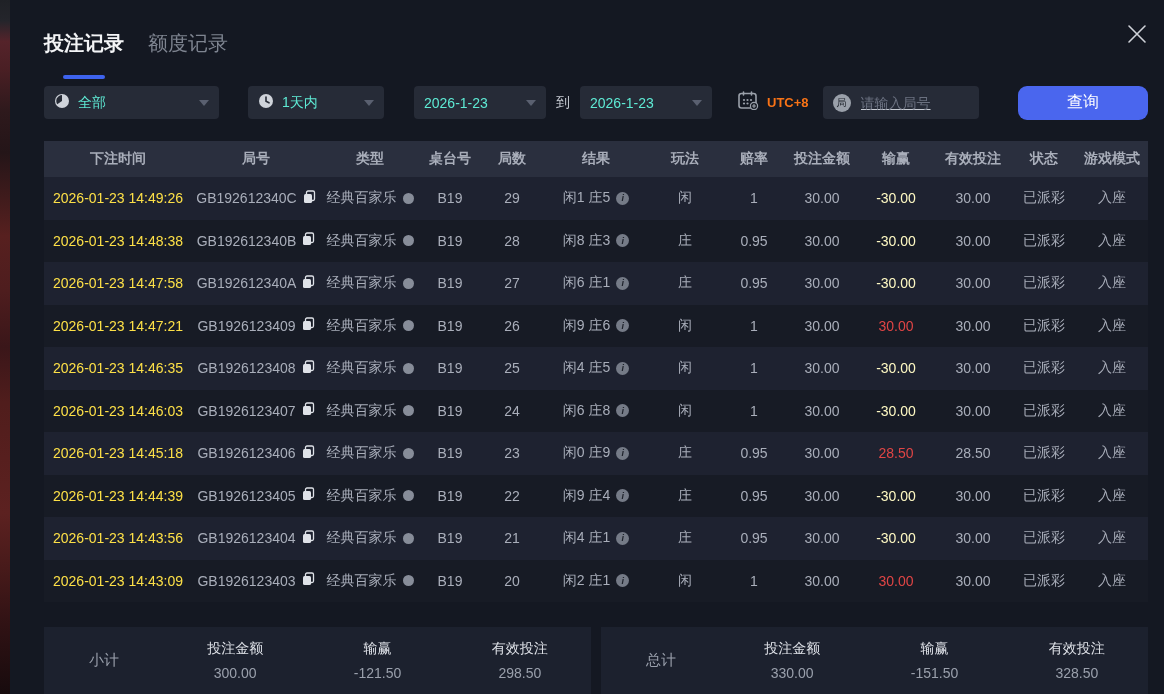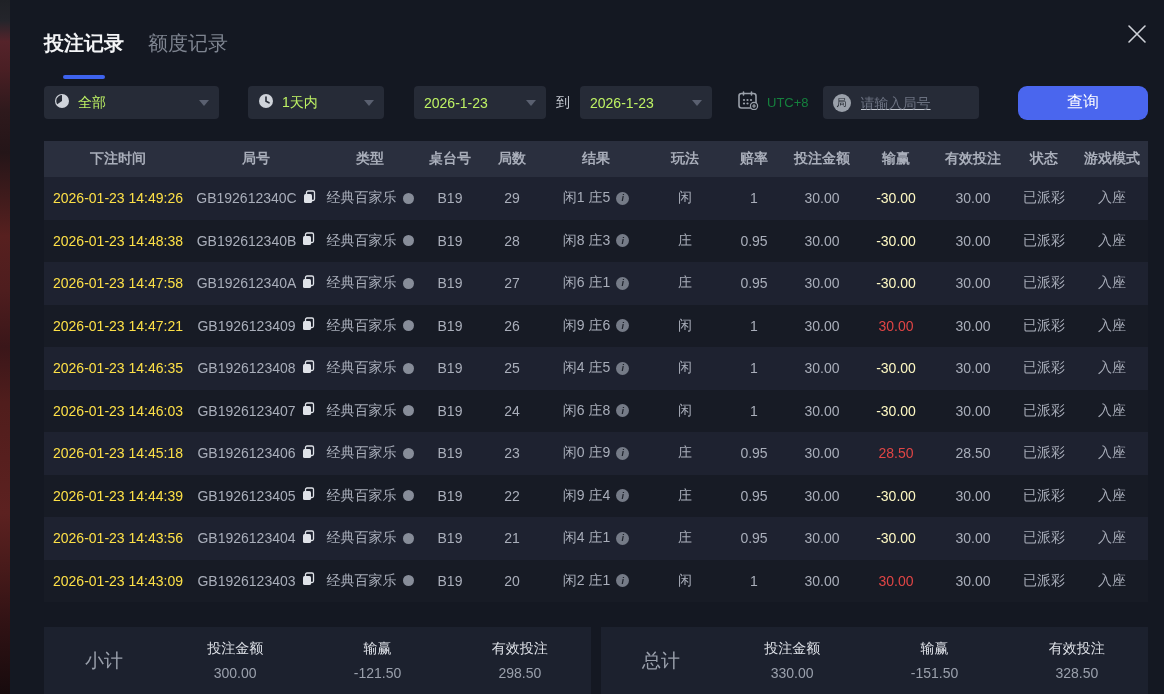--- a/index.html
+++ b/index.html
@@ -28,30 +28,30 @@
   .tab.active::after{
     content:"";position:absolute;left:50%;transform:translateX(-50%);
     bottom:0;width:42px;height:4px;border-radius:2px;background:#3e63ee;
   }
   .close-btn{position:absolute;top:19px;right:12px;width:30px;height:30px;
     display:flex;align-items:center;justify-content:center;cursor:pointer;}
   
   .filters{position:absolute;left:34px;top:86px;right:16px;height:33px;
     display:flex;align-items:center;}
   .ctrl{height:33px;background:#262b37;border-radius:4px;display:flex;
-    align-items:center;padding:12px 10px;color:#bef264;font-size:14px;box-sizing:border-box;cursor:pointer;}
+    align-items:center;padding:12px 10px;color:#5eead4;font-size:14px;box-sizing:border-box;cursor:pointer;}
   .sel-cat{width:175px;margin-right:29px;}
   .sel-range{width:136px;margin-right:30px;}
   .sel-date{width:132px;}
   .ctrl .lbl{margin-left:8px;}
   .chev{margin-left:auto;width:0;height:0;border-left:5px solid transparent;
     border-right:5px solid transparent;border-top:6px solid #5a6070;}
   .to-label{margin:0 10px;color:#c6cad2;font-size:14px;}
   .tz-group{display:flex;align-items:center;margin-left:26px;}
-  .tz-label{color:#15803d;font-size:13px;margin-left:8px;}
+  .tz-label{color:#f97316;font-size:13px;margin-left:8px;font-weight:bold;}
   .round-box{width:156px;margin-left:14px;background:#262b37;border-radius:4px;
     height:33px;display:flex;align-items:center;padding:0 10px;box-sizing:border-box;}
   .round-ic{width:18px;height:18px;border-radius:50%;background:#9aa0aa;color:#22262f;
     font-size:10px;display:flex;align-items:center;justify-content:center;flex:0 0 18px;}
   .round-box input{
     background:transparent;border:none;outline:none;color:#c6cad2;
     font-size:14px;width:110px;margin-left:8px;font-family:inherit;text-decoration:underline;}
   .round-box input::placeholder{color:#6b7180;}
   .search-btn{margin-left:auto;width:130px;height:34px;background:#4a66ee;border:none;
     border-radius:9px;color:#ffffff;font-size:16px;display:flex;align-items:center;
@@ -71,21 +71,21 @@
   .green{color:#fef9c3;}
   .red{color:#e04545;}
   .dot-ic{width:11px;height:11px;border-radius:50%;background:#878d99;flex:0 0 11px;}
   .info-ic{width:13px;height:13px;border-radius:50%;background:#757b87;color:#1e222b;
     font-size:9px;font-weight:bold;display:flex;align-items:center;justify-content:center;
     flex:0 0 13px;font-style:italic;}
   
   .summary{position:absolute;left:34px;right:16px;bottom:0;height:67px;
     display:flex;gap:10px;}
   .sum-box{flex:1;background:#1c212e;display:flex;align-items:center;}
-  .sum-label{width:120px;text-align:center;color:#9aa0ac;font-size:19px;}
+  .sum-label{width:120px;text-align:center;color:#9aa0ac;font-size:15px;}
   .sum-col{flex:1;text-align:center;}
   .sum-k{color:#dfe2e8;font-size:14px;margin-bottom:7px;}
   .sum-v{color:#9aa0ac;font-size:14px;}
 </style>
 </head>
 <body>
 
 <div class="backdrop-strip"></div>
 
 <div class="modal">

